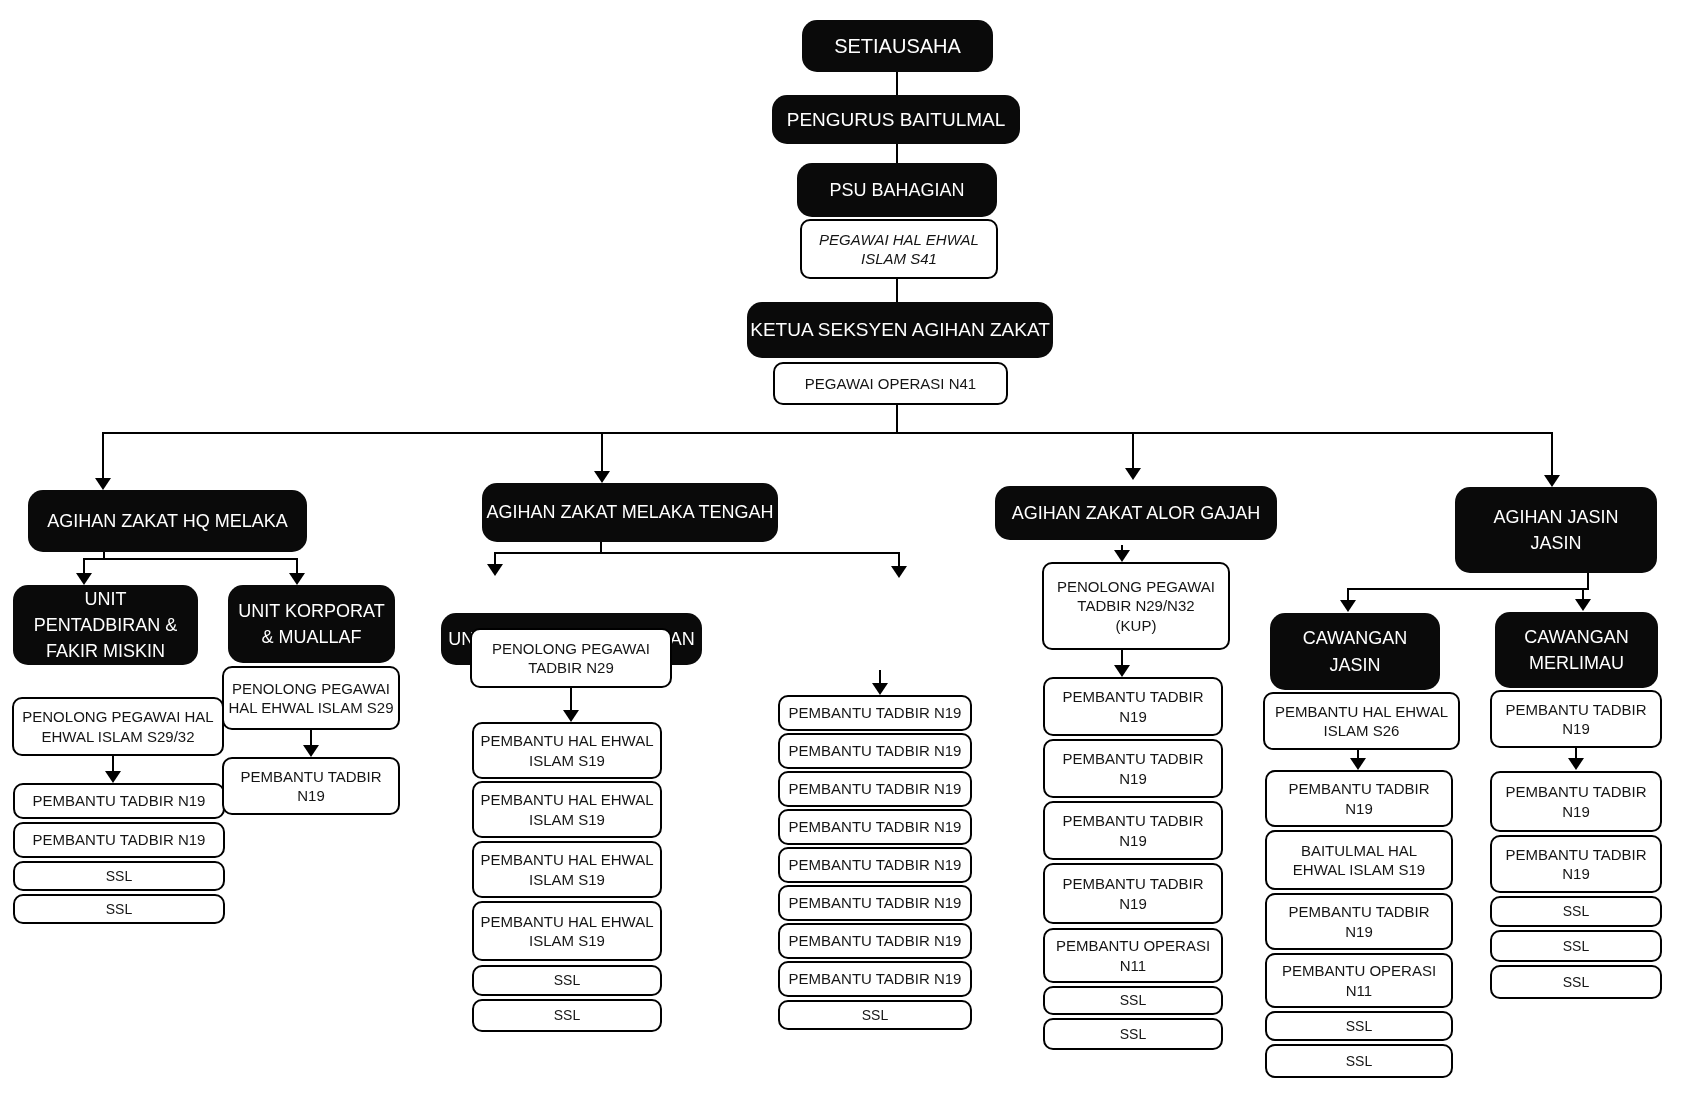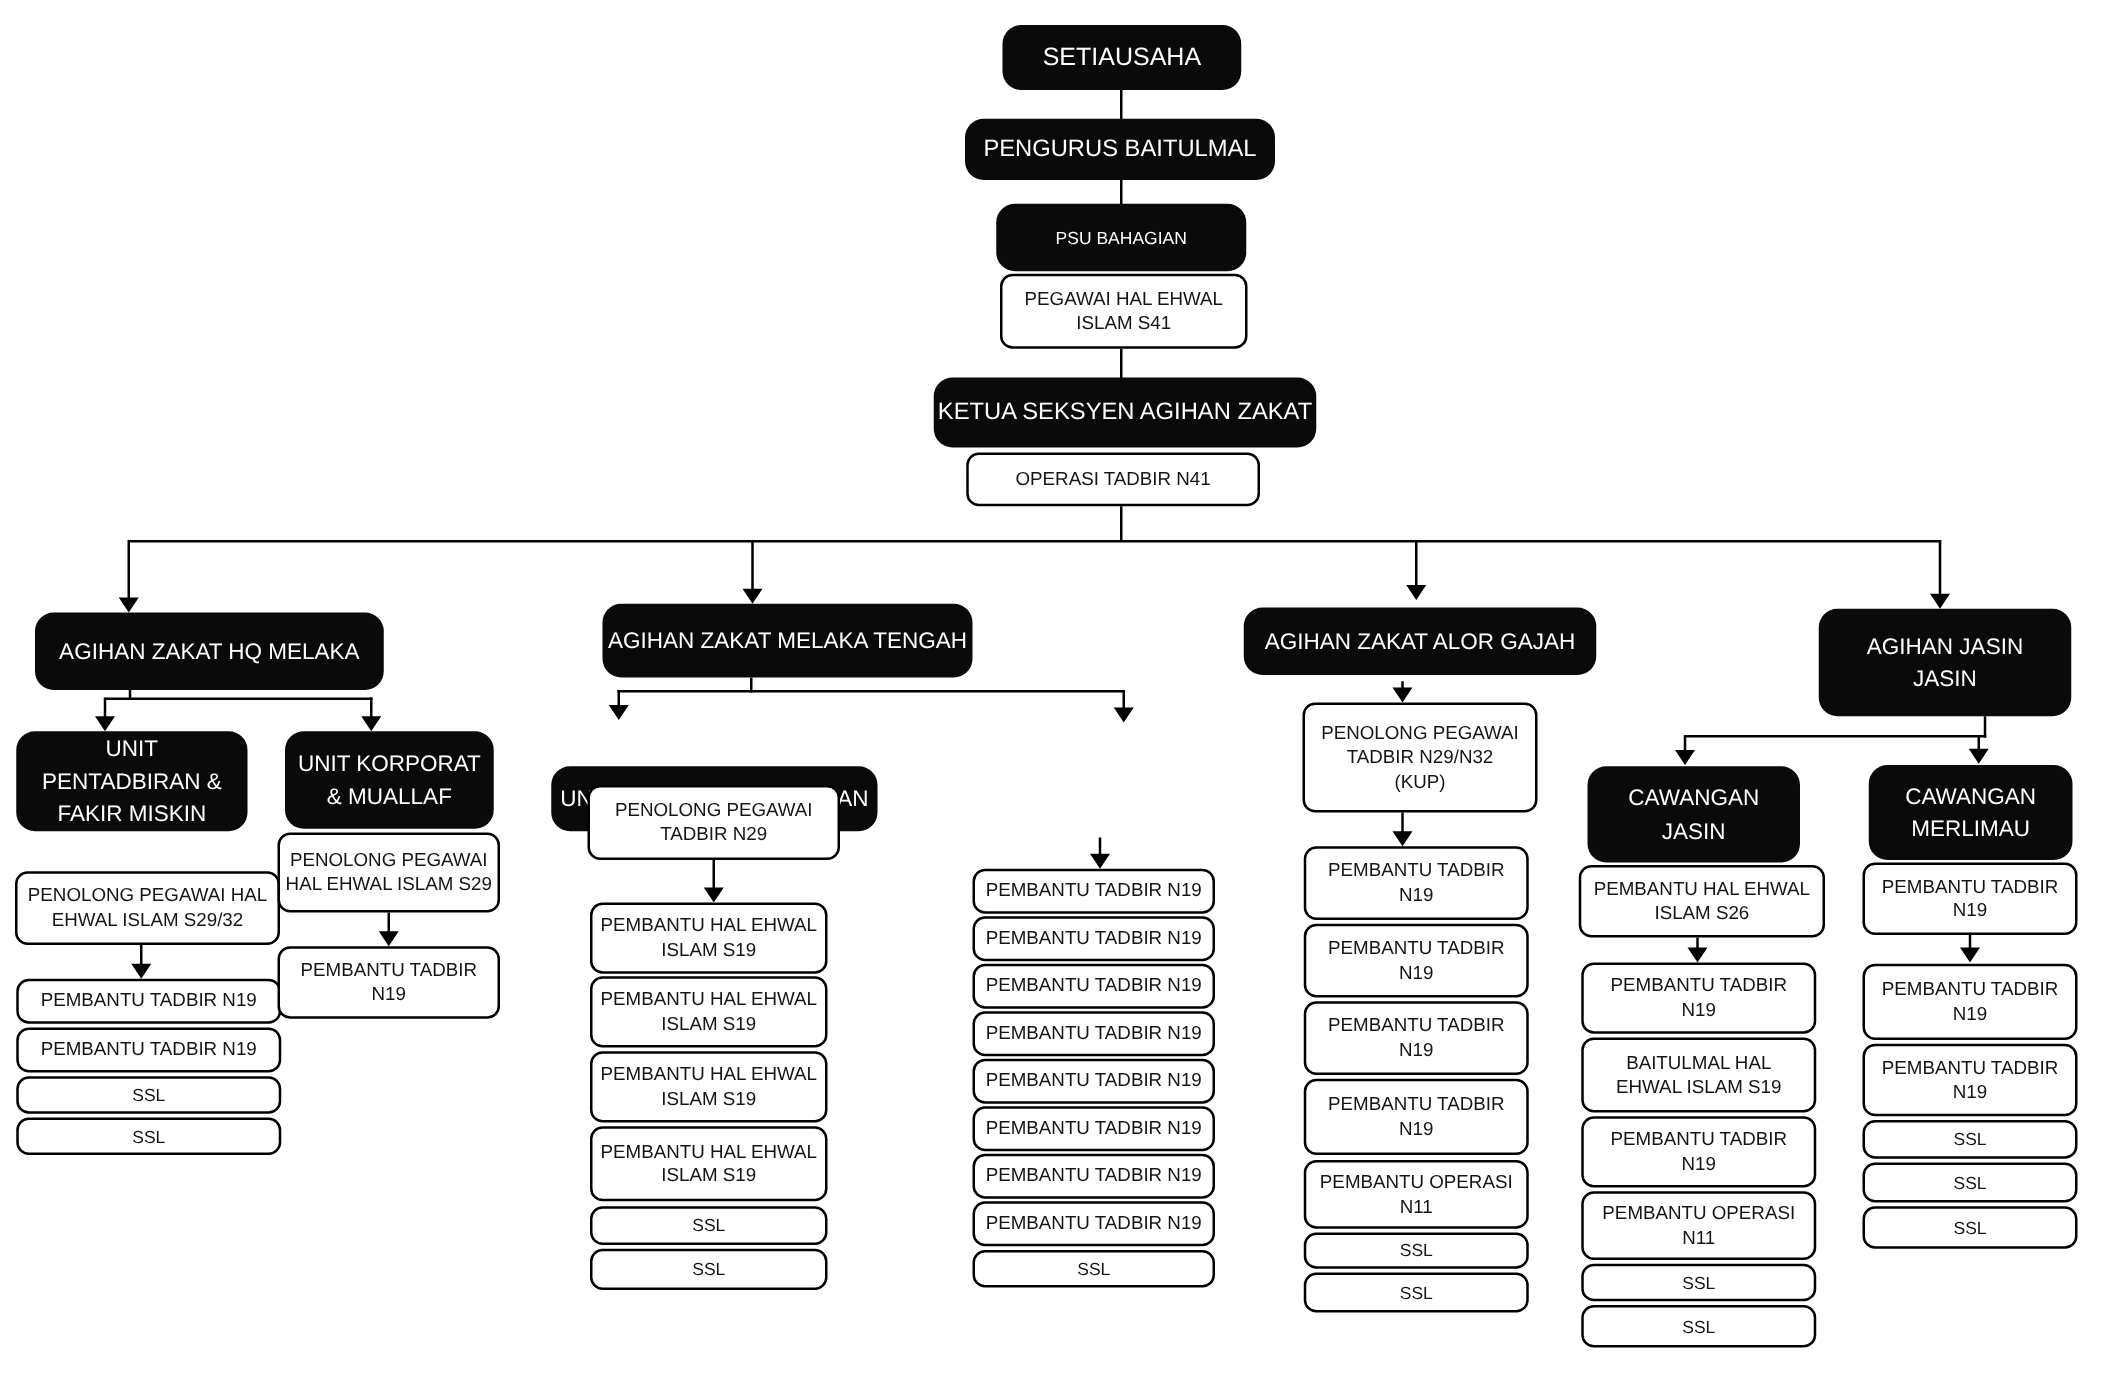--- a/index.html
+++ b/index.html
@@ -88,25 +88,25 @@
     <div class="arrowhead" style="left: 563px; top: 710px;"></div>
     <div class="arrowhead" style="left: 872px; top: 683px;"></div>
     <div class="arrowhead" style="left: 1114px; top: 550px;"></div>
     <div class="arrowhead" style="left: 1114px; top: 665px;"></div>
     <div class="arrowhead" style="left: 1340px; top: 600px;"></div>
     <div class="arrowhead" style="left: 1575px; top: 599px;"></div>
     <div class="arrowhead" style="left: 1350px; top: 758px;"></div>
     <div class="arrowhead" style="left: 1568px; top: 758px;"></div>
     <div class="node dark" style="left: 802px; top: 20px; width: 191px; height: 52px; font-size: 20px;"><span>SETIAUSAHA</span></div>
     <div class="node dark" style="left: 772px; top: 95px; width: 248px; height: 49px; font-size: 19px;"><span>PENGURUS BAITULMAL</span></div>
-    <div class="node dark" style="left: 797px; top: 163px; width: 200px; height: 54px; font-size: 14px;"><span>PSU BAHAGIAN</span></div>
-    <div class="node light" style="left: 800px; top: 219px; width: 198px; height: 60px; font-size: 15px;"><span>PEGAWAI HAL EHWAL
+    <div class="node dark" style="left: 797px; top: 163px; width: 200px; height: 54px; font-size: 18px;"><span>PSU BAHAGIAN</span></div>
+    <div class="node light" style="left: 800px; top: 219px; width: 198px; height: 60px; font-size: 15px; font-style: italic;"><span>PEGAWAI HAL EHWAL
 ISLAM S41</span></div>
     <div class="node dark" style="left: 747px; top: 302px; width: 306px; height: 56px; font-size: 19px;"><span>KETUA SEKSYEN AGIHAN ZAKAT</span></div>
-    <div class="node light" style="left: 773px; top: 362px; width: 235px; height: 43px; font-size: 15px;"><span>OPERASI TADBIR N41</span></div>
+    <div class="node light" style="left: 773px; top: 362px; width: 235px; height: 43px; font-size: 15px;"><span>PEGAWAI OPERASI N41</span></div>
     <div class="node dark" style="left: 28px; top: 490px; width: 279px; height: 62px; font-size: 18px;"><span>AGIHAN ZAKAT HQ MELAKA</span></div>
     <div class="node dark" style="left: 13px; top: 585px; width: 185px; height: 80px; font-size: 18px;"><span>UNIT
 PENTADBIRAN &amp;
 FAKIR MISKIN</span></div>
     <div class="node light" style="left: 12px; top: 697px; width: 212px; height: 59px; font-size: 15px;"><span>PENOLONG PEGAWAI HAL
 EHWAL ISLAM S29/32</span></div>
     <div class="node light" style="left: 13px; top: 783px; width: 212px; height: 36px; font-size: 15px;"><span>PEMBANTU TADBIR N19</span></div>
     <div class="node light" style="left: 13px; top: 822px; width: 212px; height: 36px; font-size: 15px;"><span>PEMBANTU TADBIR N19</span></div>
     <div class="node light" style="left: 13px; top: 861px; width: 212px; height: 30px; font-size: 14px;"><span>SSL</span></div>
     <div class="node light" style="left: 13px; top: 894px; width: 212px; height: 30px; font-size: 14px;"><span>SSL</span></div>

